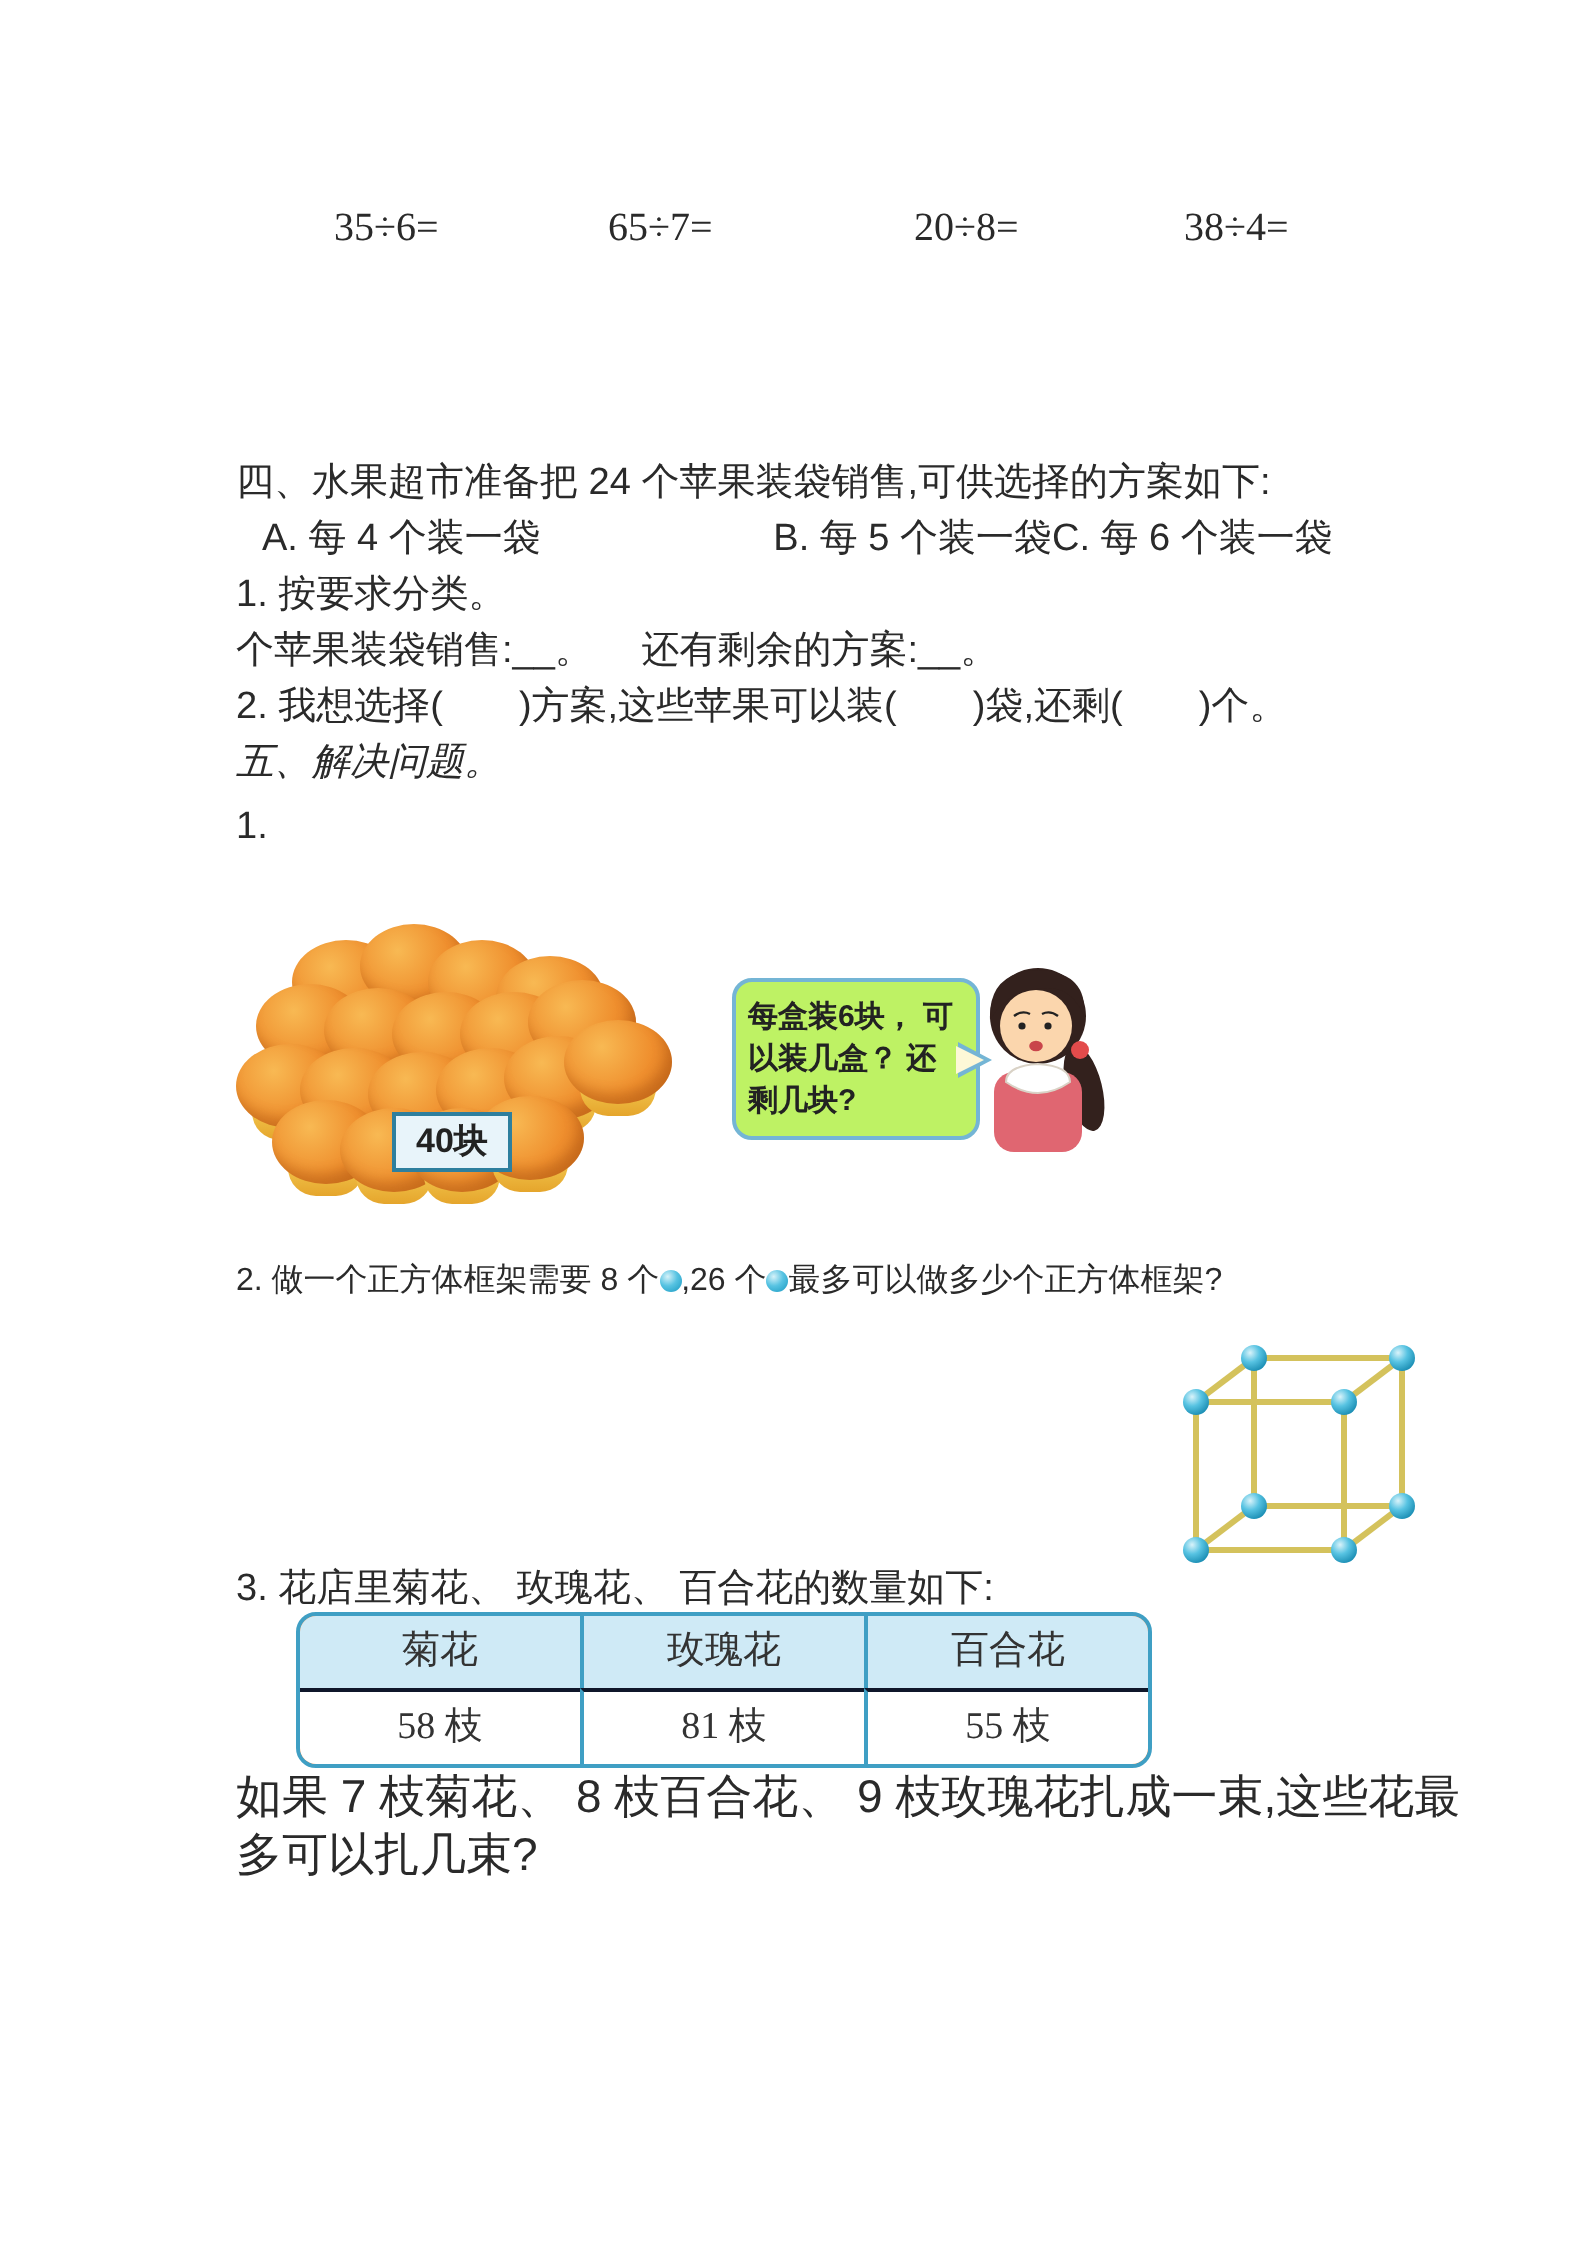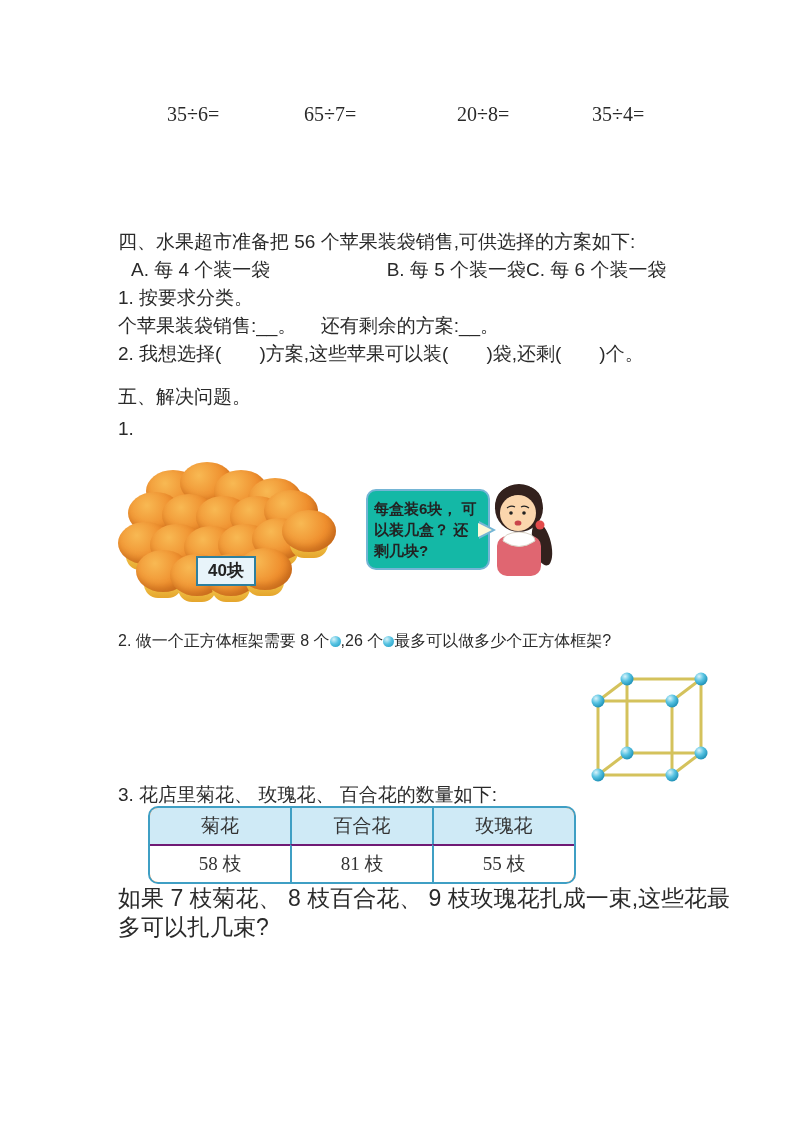--- a/index.html
+++ b/index.html
@@ -18,21 +18,21 @@
     font-family:"Liberation Serif","DejaVu Serif",serif;
     font-size:20px;color:#2a2a2a;white-space:nowrap;
   }
   
   .textblock{position:absolute;left:118px;top:228px;width:580px;}
   .tline{font-size:19px;line-height:28px;height:28px;white-space:nowrap;}
   .opt-row{display:flex;font-size:19px;line-height:28px;height:28px;margin-left:13px;}
   .opt-row span{display:block;white-space:nowrap;}
   .opt-row span:nth-child(1){width:200px;}
   .opt-row span:nth-child(2){width:195px;text-align:right;}
-  .sec5-title{margin-top:15px;}
+  .sec5-title{margin-top:0px;font-style:italic;}
   .p1-number{margin-top:4px;}
   
   .muffin-area{position:absolute;left:118px;top:462px;width:232px;height:138px;}
   .muffin{position:absolute;width:54px;height:48px;}
   .muffin::before{
     content:"";position:absolute;left:8px;bottom:0;width:38px;height:20px;
     background:linear-gradient(#f6cf56,#e5a52c);
     border-radius:5px 5px 14px 14px;
   }
   .muffin::after{
@@ -42,21 +42,21 @@
   }
   .count-label{
     position:absolute;left:196px;top:556px;
     background:#e8f4fa;border:2px solid #2e7f9e;
     font-size:17px;font-weight:700;color:#222;
     padding:2px 10px;line-height:22px;
   }
   
   .bubble{
     position:absolute;left:366px;top:489px;width:108px;
-    background:#14b8a6;border:2px solid #74b5d5;border-radius:10px;
+    background:#bef264;border:2px solid #74b5d5;border-radius:10px;
     padding:7px 6px;font-size:15px;font-weight:700;line-height:21px;color:#222;
   }
   .bubble::before{
     content:"";position:absolute;right:-17px;top:30px;width:0;height:0;
     border:9px solid transparent;border-left:17px solid #74b5d5;
   }
   .bubble::after{
     content:"";position:absolute;right:-11px;top:32px;width:0;height:0;
     border:7px solid transparent;border-left:14px solid #fdf8d7;
   }
@@ -76,37 +76,37 @@
     border:2px solid #3f9fc4;border-radius:10px;overflow:hidden;background:#f97316;
   }
   .ft-row{display:flex;}
   .ft-cell{
     flex:1;text-align:center;font-size:19px;line-height:36px;height:36px;
     border-left:2px solid #3f9fc4;color:#333;
     font-family:"Liberation Serif","DejaVu Serif",serif;
   }
   .ft-cell:first-child{border-left:none;}
   .ft-row.header .ft-cell{background:#cfeaf6;}
-  .ft-row.body .ft-cell{border-top:2px solid #701a75;background:#ffffff;}
+  .ft-row.body .ft-cell{border-top:2px solid #0f172a;background:#ffffff;}
   .p3-question{position:absolute;left:118px;top:884px;width:625px;font-size:23px;line-height:29px;}
 </style>
 </head>
 <body>
 
 <div class="page">
 
   <div class="division-row">
     <span class="division-item" style="left:115px">35÷6=</span>
     <span class="division-item" style="left:252px">65÷7=</span>
     <span class="division-item" style="left:405px">20÷8=</span>
-    <span class="division-item" style="left:540px">35÷4=</span>
+    <span class="division-item" style="left:540px">38÷4=</span>
   </div>
 
   <div class="textblock">
-    <div class="tline">四、水果超市准备把 56 个苹果装袋销售,可供选择的方案如下:</div>
+    <div class="tline">四、水果超市准备把 24 个苹果装袋销售,可供选择的方案如下:</div>
     <div class="opt-row">
       <span>A. 每 4 个装一袋</span>
       <span>B. 每 5 个装一袋</span>
       <span>C. 每 6 个装一袋</span>
     </div>
     <div class="tline">1. 按要求分类。</div>
     <div class="tline">个苹果装袋销售:__。　 还有剩余的方案:__。</div>
     <div class="tline">2. 我想选择(　　)方案,这些苹果可以装(　　)袋,还剩(　　)个。</div>
     <div class="tline sec5-title">五、解决问题。</div>
     <div class="tline p1-number">1.</div>
@@ -191,22 +191,22 @@
           <circle cx="94" cy="115" r="6.5"></circle>
       </g>
     </svg>
   </div>
 
   <div class="p3-intro">3. 花店里菊花、 玫瑰花、 百合花的数量如下:</div>
 
   <div class="flower-table">
     <div class="ft-row header">
       <div class="ft-cell">菊花</div>
+      <div class="ft-cell">玫瑰花</div>
       <div class="ft-cell">百合花</div>
-      <div class="ft-cell">玫瑰花</div>
     </div>
     <div class="ft-row body">
       <div class="ft-cell">58 枝</div>
       <div class="ft-cell">81 枝</div>
       <div class="ft-cell">55 枝</div>
     </div>
   </div>
 
   <div class="p3-question">如果 7 枝菊花、 8 枝百合花、 9 枝玫瑰花扎成一束,这些花最多可以扎几束?</div>
 

